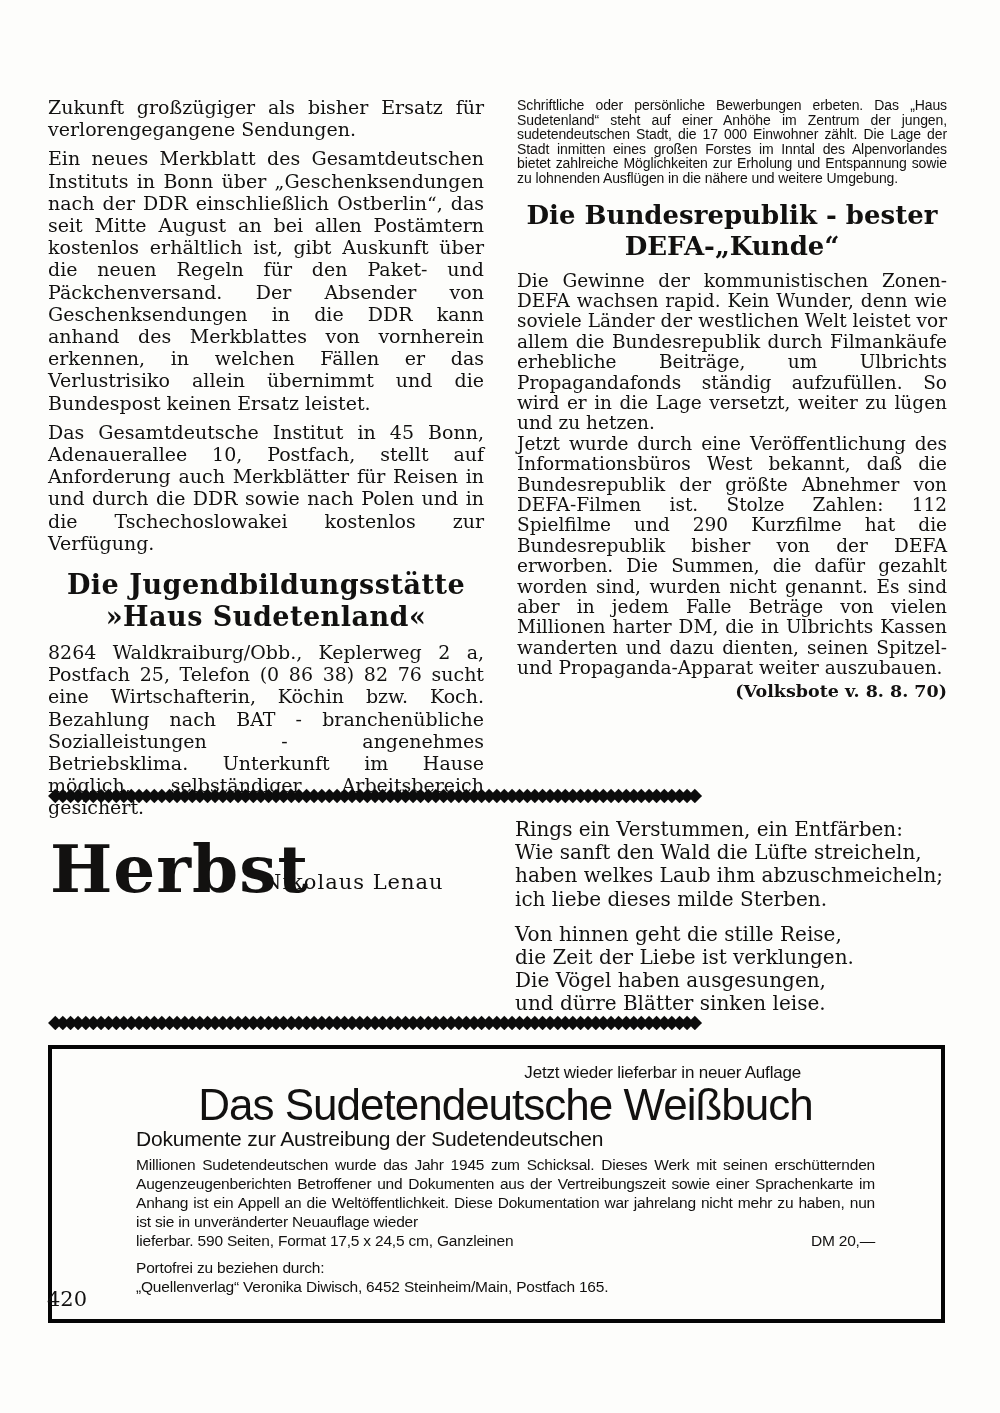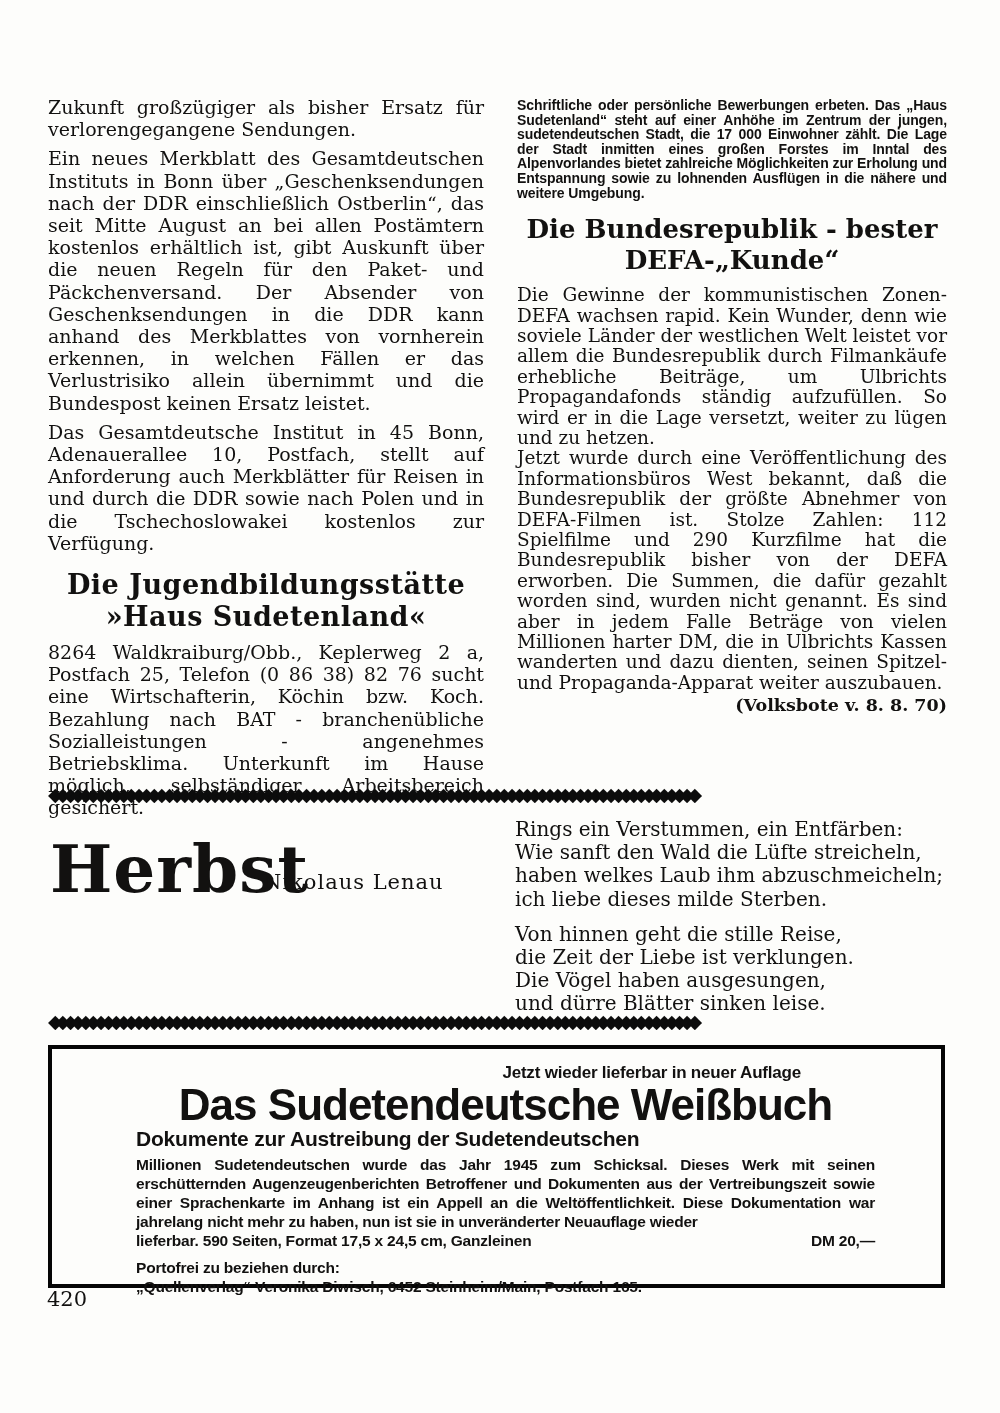--- a/index.html
+++ b/index.html
@@ -22,21 +22,21 @@
   }
   .col-left{width:436px;}
   .col-right{width:430px;}
   .para{
     font-size:19px;line-height:22.2px;
     text-align:justify;text-justify:inter-word;
     margin:0 0 7px 0;
   }
   .intro-bold{
     font-family:"Liberation Sans", sans-serif;
-    font-weight:bold;
+    font-weight:normal;
     font-size:14px;line-height:14.6px;
     letter-spacing:-0.1px;
     text-align:justify;
     margin:2px 0 0 0;
   }
   .heading{
     font-weight:bold;
     text-align:center;
     font-size:26px;line-height:31px;
     margin:14px 0 9px 0;
@@ -86,25 +86,25 @@
   }
   .poem-text{
     position:absolute;left:467px;top:0;width:432px;
     font-size:20px;line-height:23.2px;
   }
   .stanza{margin:0 0 12px 0;}
   .stanza div{white-space:nowrap;}
   
   .ad-box{
     position:absolute;left:48px;top:1045px;
-    width:897px;height:243px;
+    width:897px;height:278px;
     border:4px solid #050505;
     box-sizing:border-box;
     font-family:"Liberation Sans", sans-serif;
-    font-weight:bold;
+    font-weight:normal;
     letter-spacing:-0.2px;
   }
   .ad-inner{padding:14px 66px 0 84px;}
   .ad-topline{
     text-align:right;
     padding-right:74px;
     font-size:17px;line-height:19px;
   }
   .ad-headline{
     text-align:center;

